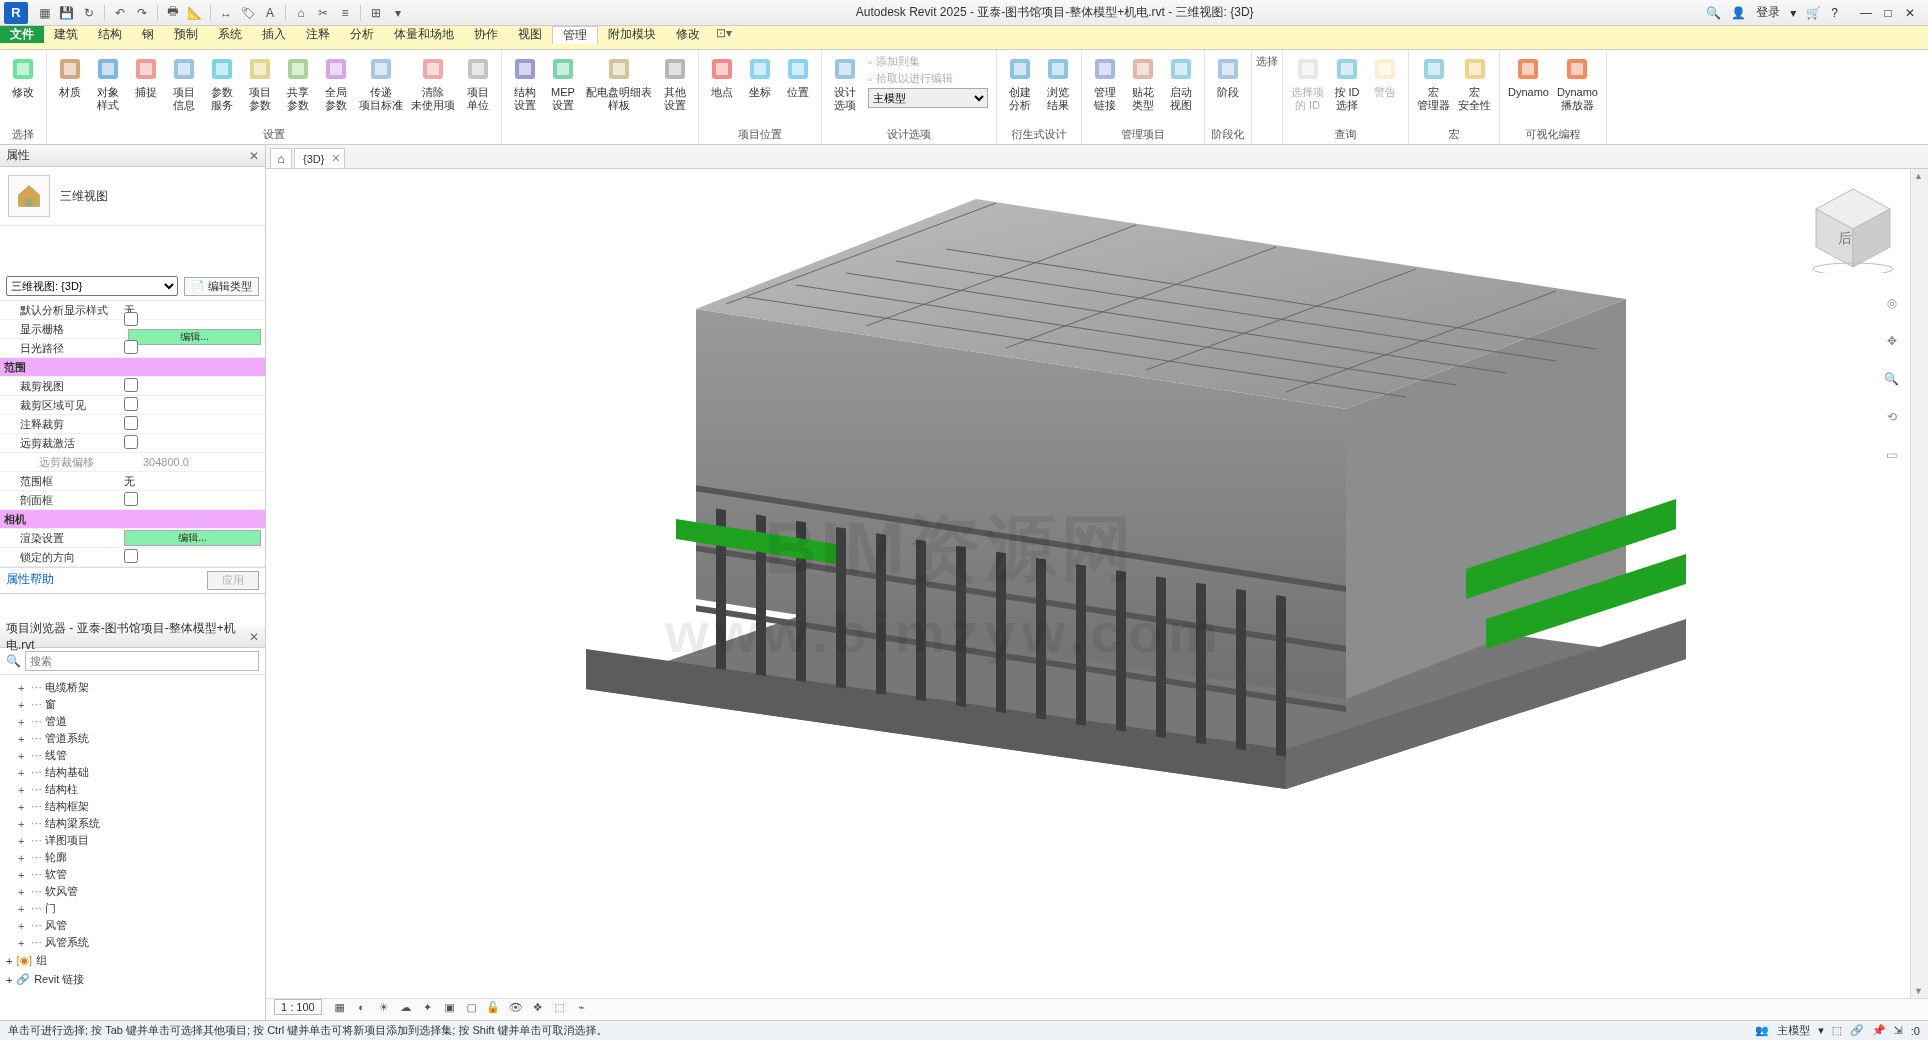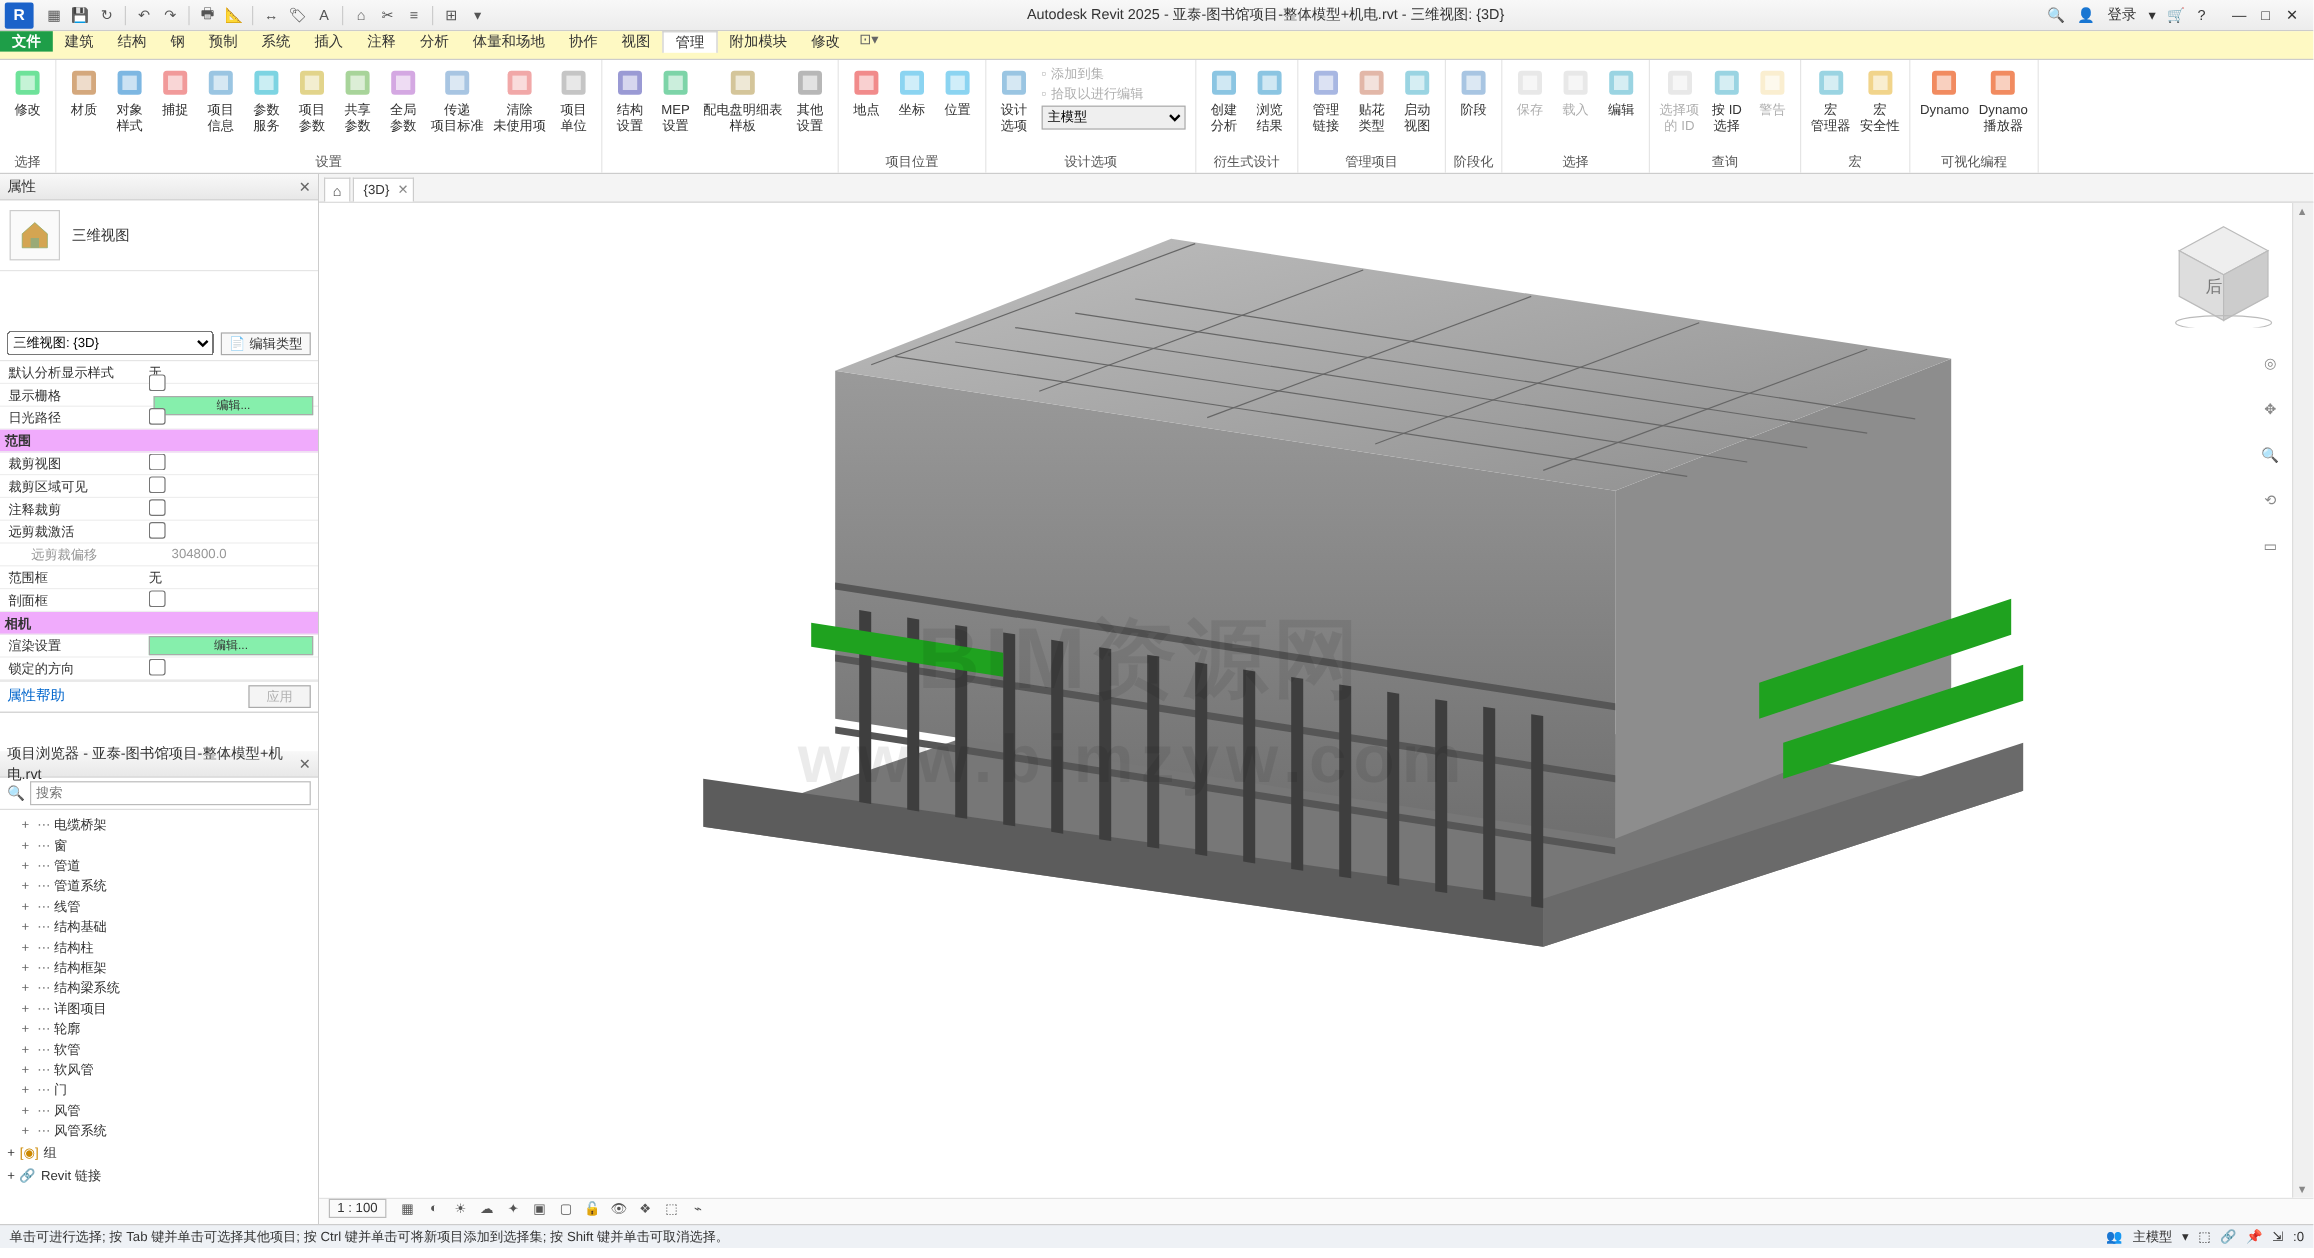--- a/index.html
+++ b/index.html
@@ -42,21 +42,21 @@
 
 .prop-panel { flex: 0 0 300px; display: flex; flex-direction: column; border-bottom: 1px solid #ccc; }
 .prop-id { display: flex; align-items: center; gap: 10px; padding: 8px; border-bottom: 1px solid #e5e5e5; }
 .prop-id-ico { width: 42px; height: 42px; border: 1px solid #ccc; display:flex; align-items:center; justify-content:center; background:#fafafa;}
 .prop-selector { display:flex; align-items:center; padding:4px 6px; gap:6px; border-bottom:1px solid #e5e5e5;margin-top:46px;}
 .prop-selector select { flex:1; height:20px; font-size:11px;}
 .edit-type { border:1px solid #aaa; background:#f8f8f8; font-size:11px; padding:1px 6px; cursor:pointer; display:flex; align-items:center; gap:3px;}
 .prop-grid { flex:1; overflow-y:auto; font-size:11px;}
 .prop-row { display:flex; border-bottom:1px solid #eee; height:19px; align-items:center;}
 .prop-row.cat { background:#f0abfc; font-weight:bold; padding-left:4px;}
-.prop-row .k { width:120px; padding-left:7px;}
+.prop-row .k { width:120px; padding-left:20px;}
 .prop-row .v { flex:1; padding-left:4px;}
 .prop-row .cb { width:14px; height:14px;}
 .prop-row .ed { flex:1; text-align:center; border:1px solid #aaa; background:#86efac; margin:1px 4px; font-size:10px; cursor:pointer;}
 .prop-footer { display:flex; justify-content:flex-end; padding:3px 6px; gap:6px; border-top:1px solid #ddd;}
 .prop-footer button { font-size:11px; padding:1px 14px; border:1px solid #aaa; background:#f4f4f4;}
 
 .browser-panel { flex:1; display:flex; flex-direction:column;}
 .search-box { display:flex; align-items:center; gap:4px; padding:3px 6px; border-bottom:1px solid #ddd;}
 .search-box input { flex:1; border:1px solid #bbb; height:20px; padding:0 4px; font-size:11px;}
 .tree { flex:1; overflow-y:auto; padding:4px 2px;}
@@ -457,49 +457,20 @@
               <rect x="3" y="3" width="20" height="20" rx="3" fill="#9bd" opacity="0.85"></rect>
               <rect x="7" y="7" width="12" height="12" fill="#fff" opacity="0.6"></rect>
             </svg>
           </div>
           <div class="ribbon-lbl">阶段</div>
         </div>
       </div>
       <div class="ribbon-title">阶段化</div>
     </div>
     <div class="ribbon-group">
-      <div class="ribbon-row">
-        <div class="ribbon-btn disabled">
-          <div class="ribbon-ico">
-            <svg width="26" height="26" viewBox="0 0 26 26">
-              <rect x="3" y="3" width="20" height="20" rx="3" fill="#bbb" opacity="0.85"></rect>
-              <rect x="7" y="7" width="12" height="12" fill="#fff" opacity="0.6"></rect>
-            </svg>
-          </div>
-          <div class="ribbon-lbl">保存</div>
-        </div>
-        <div class="ribbon-btn disabled">
-          <div class="ribbon-ico">
-            <svg width="26" height="26" viewBox="0 0 26 26">
-              <rect x="3" y="3" width="20" height="20" rx="3" fill="#bbb" opacity="0.85"></rect>
-              <rect x="7" y="7" width="12" height="12" fill="#fff" opacity="0.6"></rect>
-            </svg>
-          </div>
-          <div class="ribbon-lbl">载入</div>
-        </div>
-        <div class="ribbon-btn">
-          <div class="ribbon-ico">
-            <svg width="26" height="26" viewBox="0 0 26 26">
-              <rect x="3" y="3" width="20" height="20" rx="3" fill="#8cd" opacity="0.85"></rect>
-              <rect x="7" y="7" width="12" height="12" fill="#fff" opacity="0.6"></rect>
-            </svg>
-          </div>
-          <div class="ribbon-lbl">编辑</div>
-        </div>
-      </div>
       <div class="ribbon-title">选择</div>
     </div>
     <div class="ribbon-group">
       <div class="ribbon-row">
         <div class="ribbon-btn disabled">
           <div class="ribbon-ico">
             <svg width="26" height="26" viewBox="0 0 26 26">
               <rect x="3" y="3" width="20" height="20" rx="3" fill="#bbb" opacity="0.85"></rect>
               <rect x="7" y="7" width="12" height="12" fill="#fff" opacity="0.6"></rect>
             </svg>

